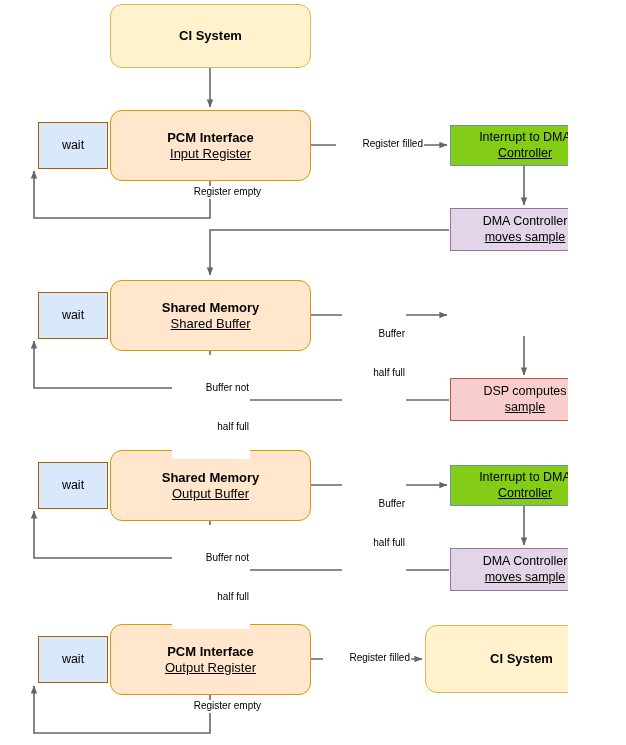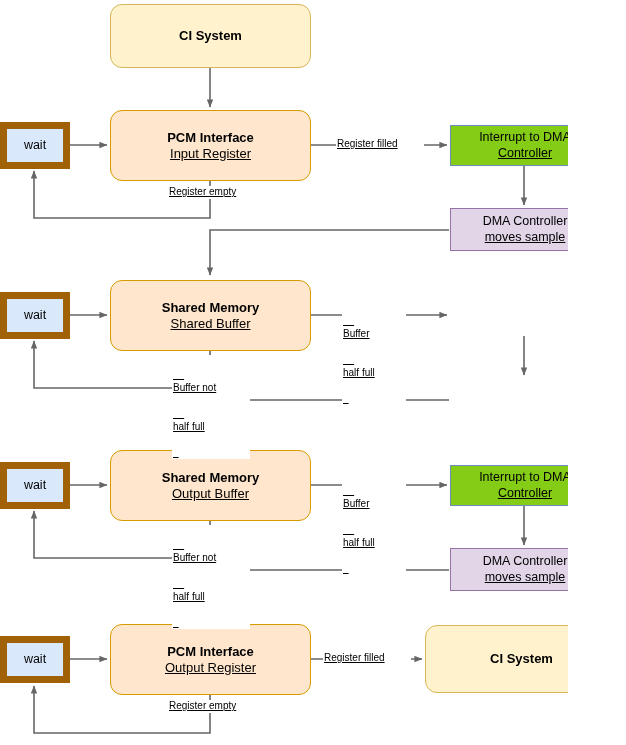--- a/index.html
+++ b/index.html
@@ -52,23 +52,24 @@
     font-weight: bold;
   }
   .n-proc {
     background: #ffe6cc;
     border: 1px solid #d79b00;
     border-radius: 12px;
     font-size: 13px;
   }
   .n-wait {
     background: #dae8fc;
-    border: 7px solid #a16207;
-    border-radius: 0;
-    font-size: 12.5px;
+    border: 1px solid #a16207;
+    border-radius: 0;
+    font-size: 12.5px;
+    margin-left: 38px;
   }
   .n-int {
     background: #84cc16;
     border: 1px solid #6c8ebf;
     border-radius: 0;
     font-size: 12.5px;
   }
   .n-dma {
     background: #e1d5e7;
     border: 1px solid #9673a6;
@@ -80,25 +81,24 @@
     border: 1px solid #b85450;
     border-radius: 0;
     font-size: 12.5px;
   }
   
   .elabel {
     position: absolute;
     font-size: 10px;
     color: #000000;
     background: #ffffff;
-    text-align: left;
+    text-align: right;
     line-height: 1.25;
     white-space: pre;
     padding: 0 1px;
-    text-decoration: underline;
   }
   .elabel.two {
     line-height: 1.3;
   }
 </style>
 </head>
 <body>
 
 <div id="canvas">
 
@@ -176,20 +176,24 @@
   <div class="node n-wait" style="left:0px; top:292px; width:70px; height:47px;">
     <span class="ttl" style="font-weight:normal">wait</span>
   </div>
 
   <div class="node n-proc" style="left:110px; top:280px; width:201px; height:71px;">
     <span class="ttl">Shared Memory</span>
     <span class="sub">Shared Buffer</span>
   </div>
 
 
+  <div class="node n-dsp" style="left:450px; top:378px; width:150px; height:43px;">
+    <span class="ttl" style="font-weight:normal">DSP computes</span>
+    <span class="sub">sample</span>
+  </div>
 
   <div class="node n-wait" style="left:0px; top:462px; width:70px; height:47px;">
     <span class="ttl" style="font-weight:normal">wait</span>
   </div>
 
   <div class="node n-proc" style="left:110px; top:450px; width:201px; height:71px;">
     <span class="ttl">Shared Memory</span>
     <span class="sub">Output Buffer</span>
   </div>
 

